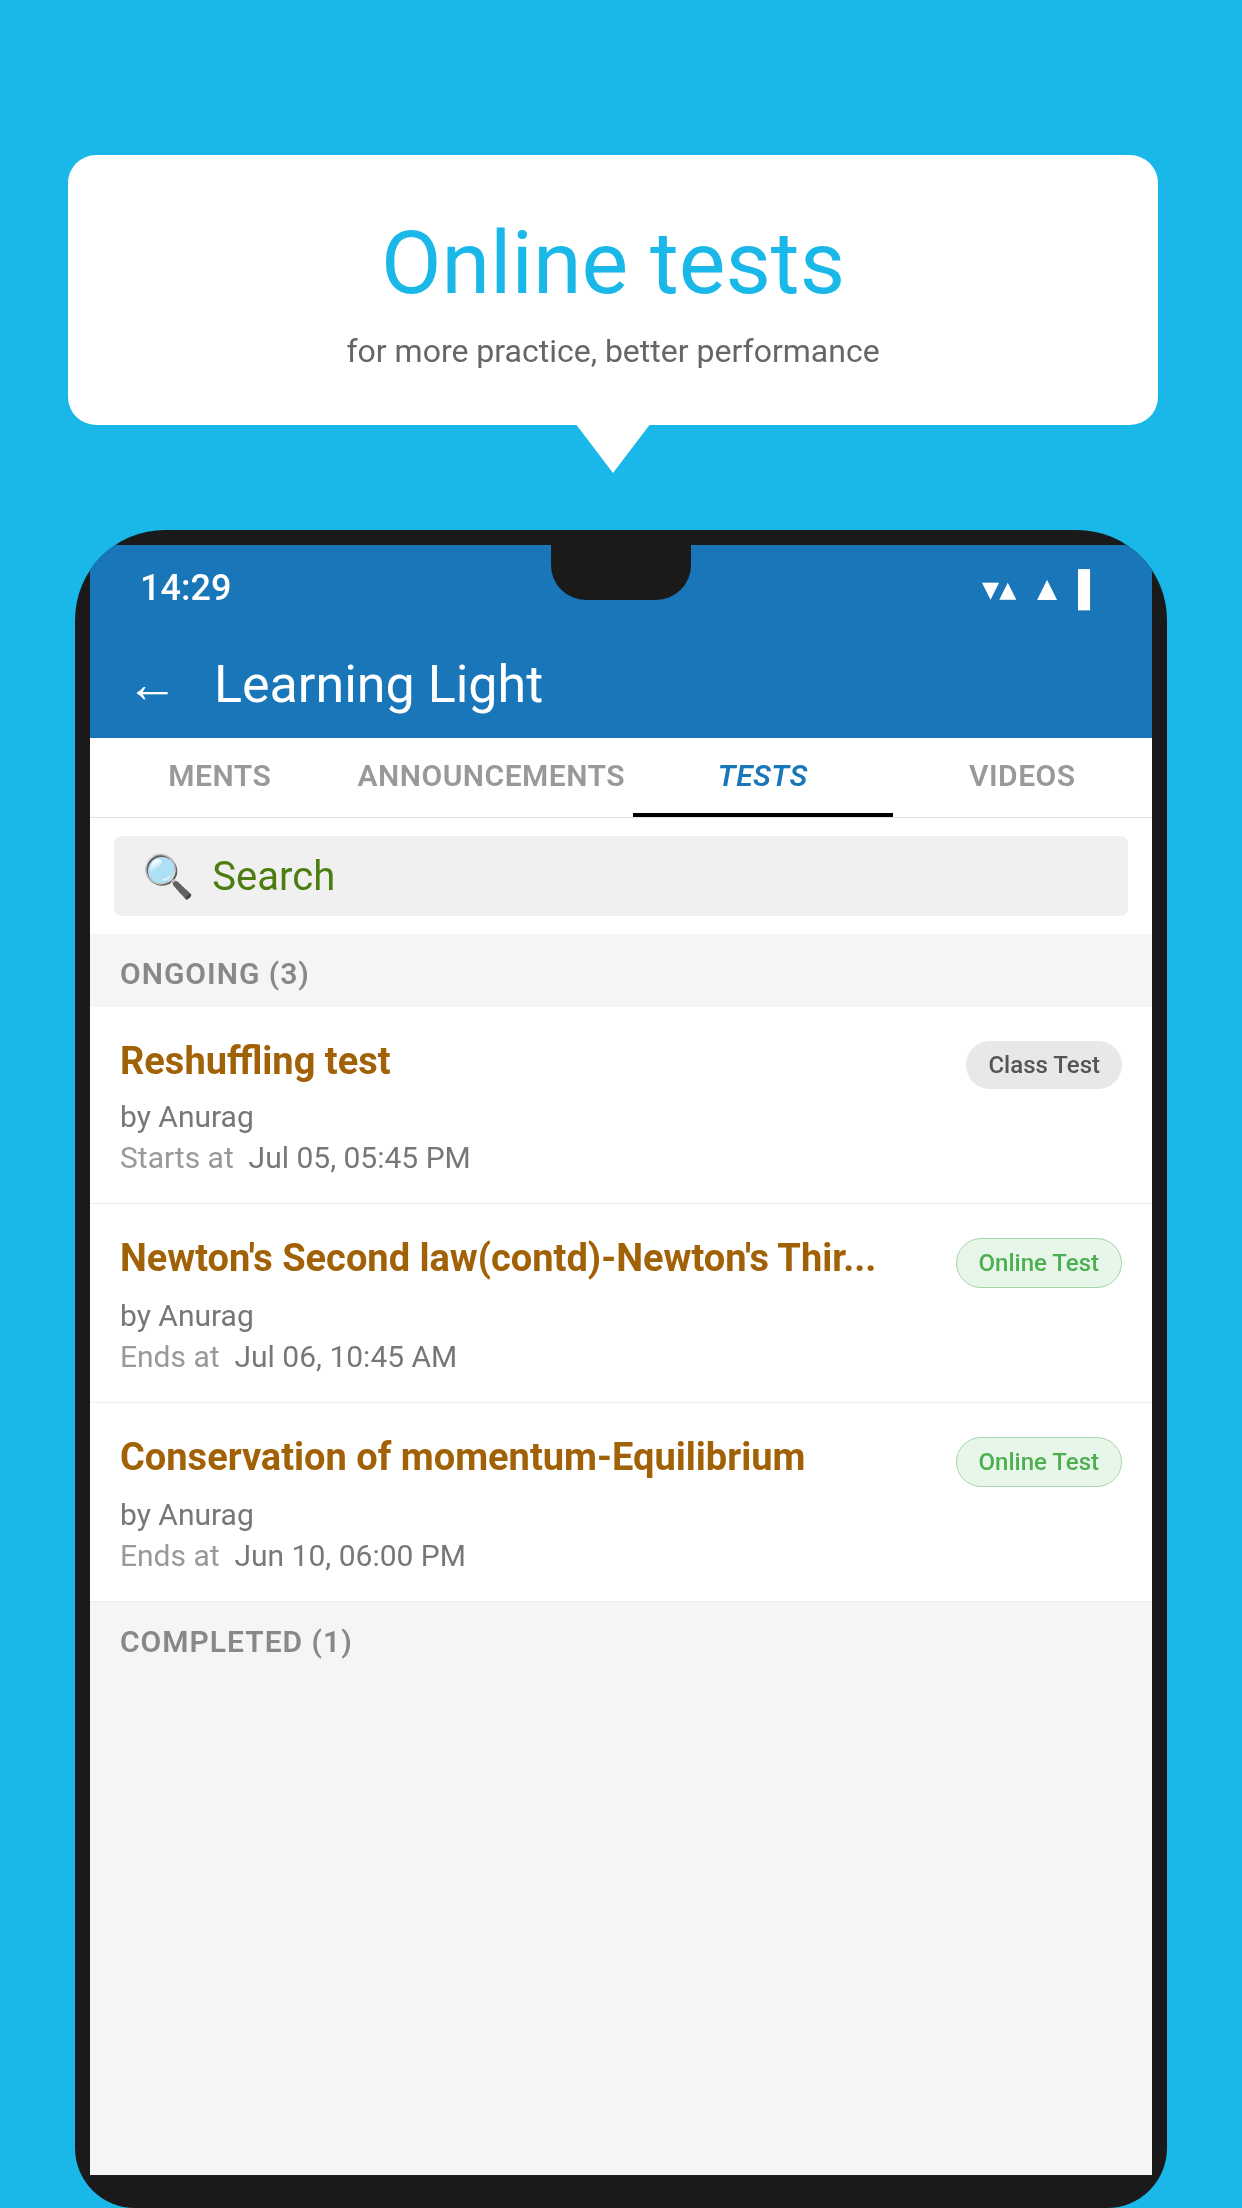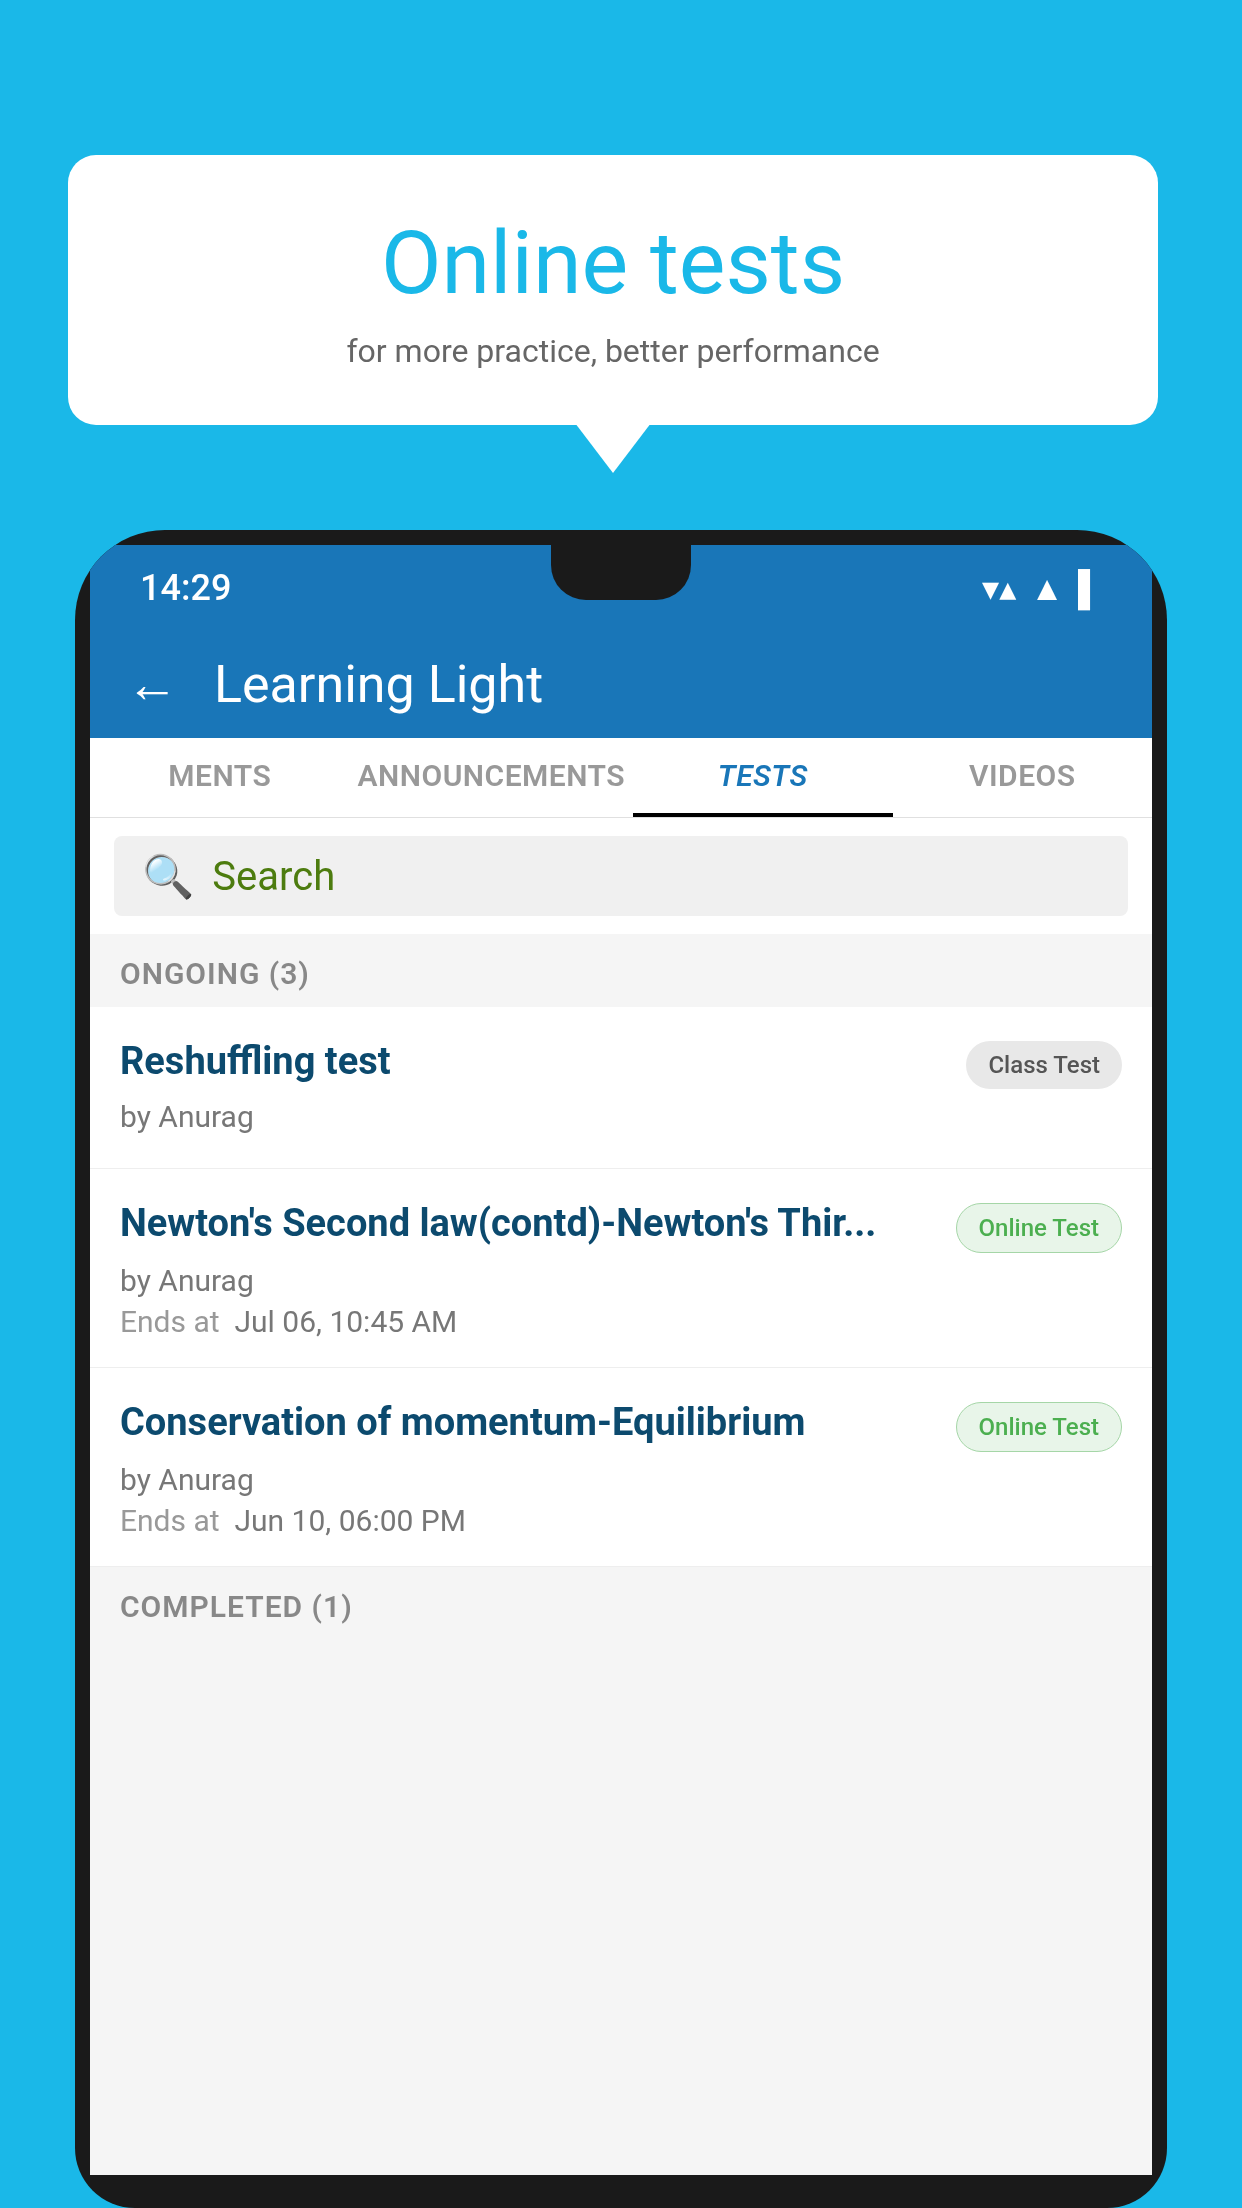--- a/index.html
+++ b/index.html
@@ -199,21 +199,21 @@
     }
     .test-card-header {
       display: flex;
       justify-content: space-between;
       align-items: flex-start;
       margin-bottom: 10px;
     }
     .test-name {
       font-size: 38px;
       font-weight: 700;
-      color: #0c4a6e;
+      color: #a16207;
       flex: 1;
       margin-right: 16px;
       line-height: 1.3;
     }
     .badge {
       border-radius: 30px;
       padding: 10px 22px;
       font-size: 24px;
       font-weight: 500;
       white-space: nowrap;
@@ -309,20 +309,24 @@
     <div class="section-header">
       <span class="section-label">ONGOING (3)</span>
     </div>
 
     <div class="test-card">
       <div class="test-card-header">
         <span class="test-name">Reshuffling test</span>
         <span class="badge badge-class">Class Test</span>
       </div>
       <div class="test-meta">by Anurag</div>
+      <div class="test-meta-date">
+        <span class="test-meta-label">Starts at</span>
+        &nbsp;<span>Jul 05, 05:45 PM</span>
+      </div>
     </div>
 
     <div class="test-card">
       <div class="test-card-header">
         <span class="test-name">Newton's Second law(contd)-Newton's Thir...</span>
         <span class="badge badge-online">Online Test</span>
       </div>
       <div class="test-meta">by Anurag</div>
       <div class="test-meta-date">
         <span class="test-meta-label">Ends at</span>

